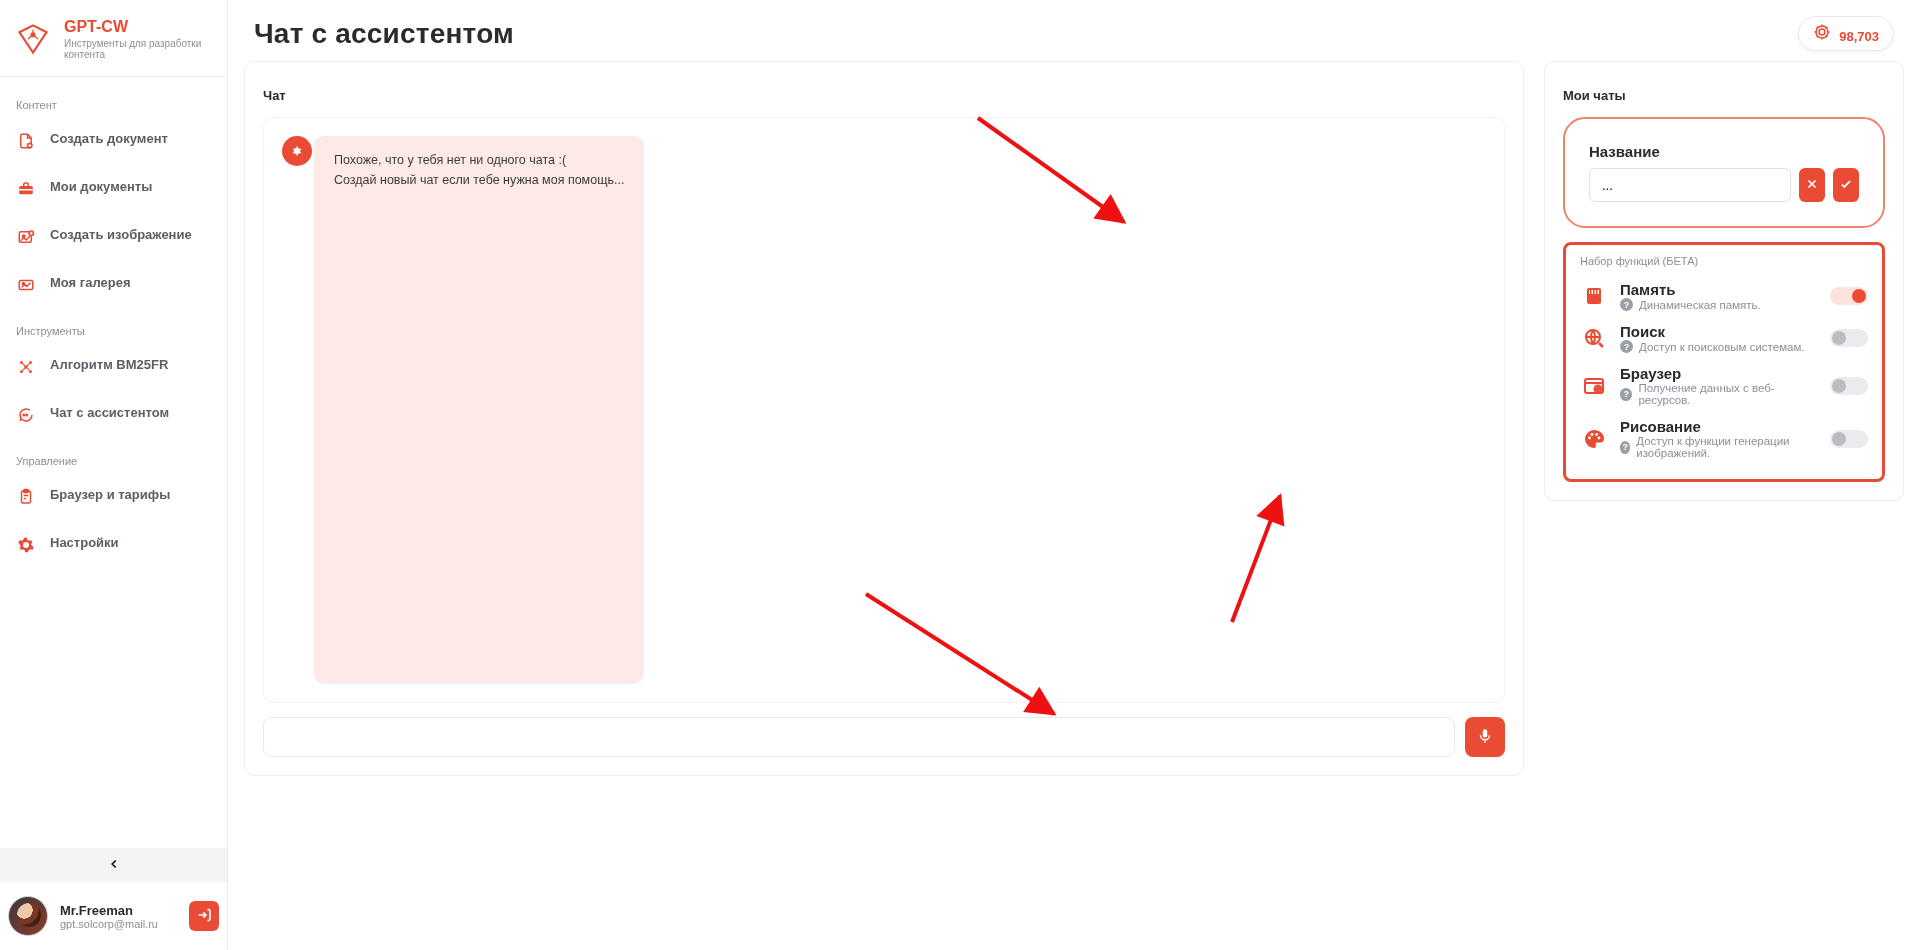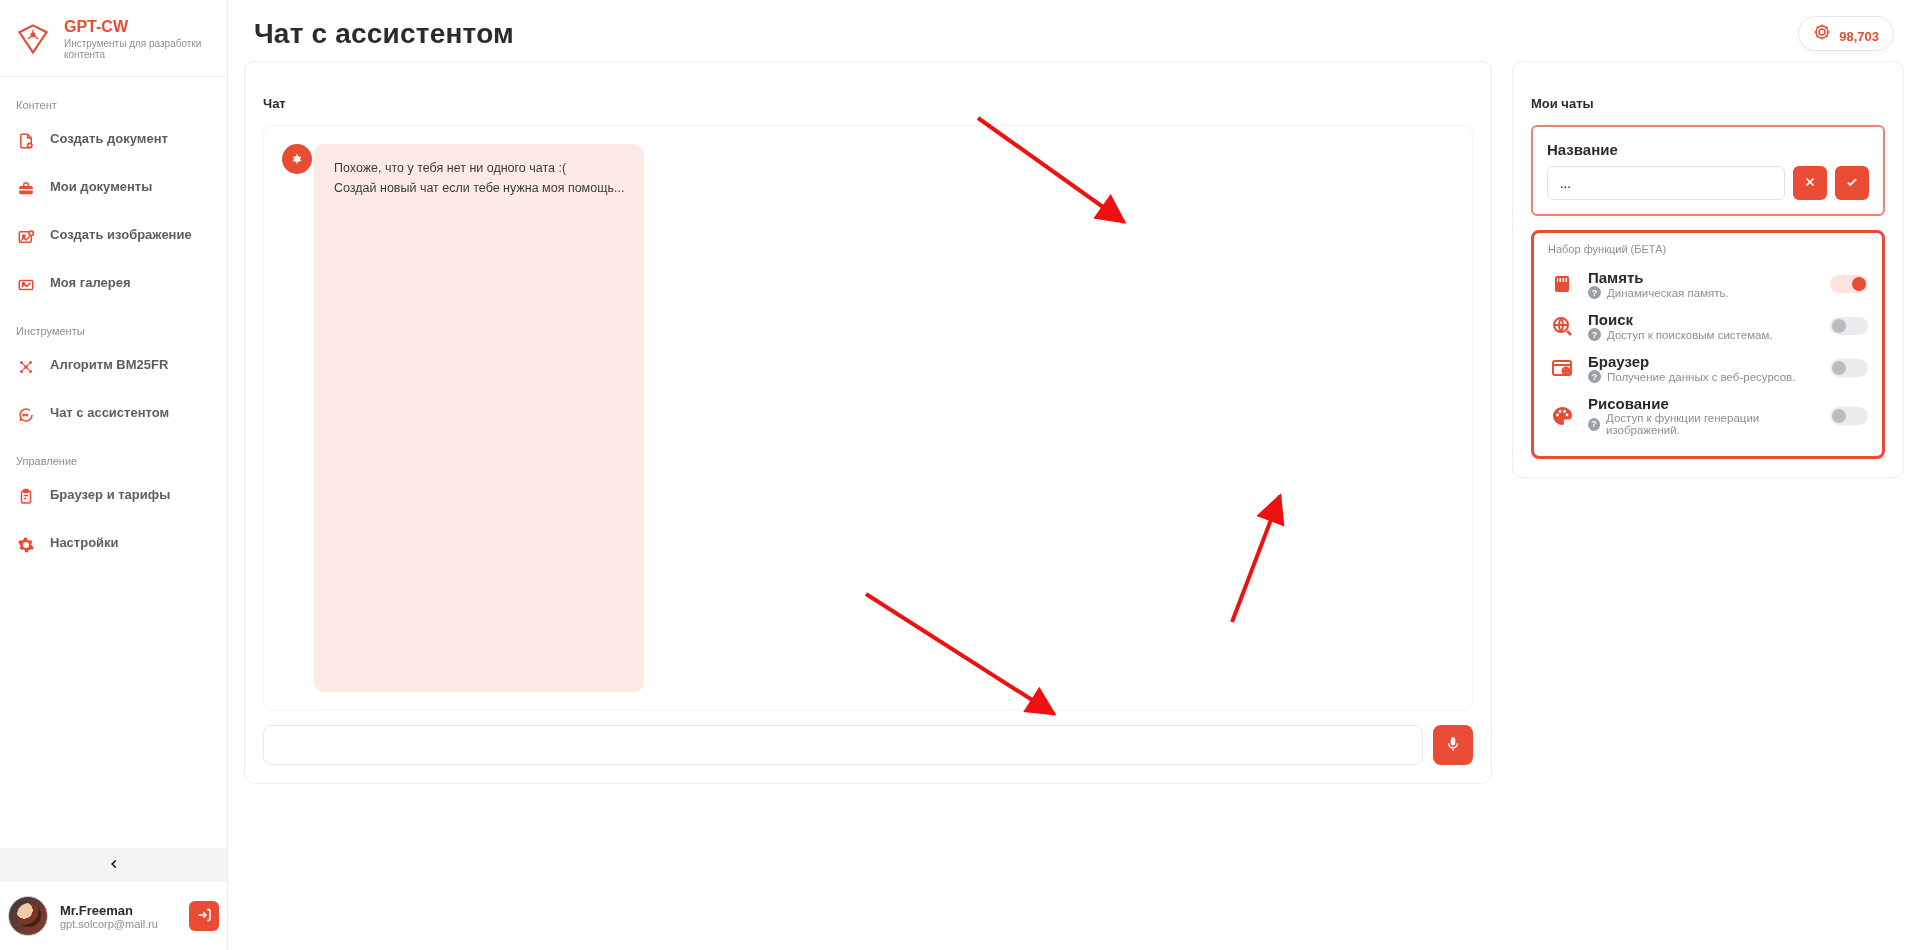--- a/index.html
+++ b/index.html
@@ -36,32 +36,32 @@
   .user-name{font-weight:700}
   .user-email{font-size:11px;color:var(--grey)}
   .logout-btn{margin-left:auto;width:30px;height:30px;border-radius:6px;background:var(--red);color:#fff;display:flex;align-items:center;justify-content:center;cursor:pointer}
   
   .page-head{display:flex;align-items:center;justify-content:space-between;padding:16px 10px 10px 10px}
   .page-title{font-size:28px;font-weight:800;letter-spacing:.2px}
   .credits{display:flex;align-items:flex-end;gap:8px;background:#fff;border:1px solid #e6e8ea;padding:6px 14px;border-radius:22px;font-weight:700;color:var(--red);box-shadow:0 2px 4px rgba(0,0,0,.04)}
   
   .columns{display:flex;gap:20px;align-items:flex-start}
   .col-left{flex:1;min-width:0}
-  .col-right{width:392px}
+  .col-right{width:360px}
   .card{background:#fff;border:1px solid var(--border);border-radius:10px;padding:18px}
-  .card-h{font-weight:800;margin:16px 0 14px 0}
+  .card-h{font-weight:800;margin:8px 0 14px 0}
   
   .chat-body{background:#fff;border:1px solid #f3f3f3;border-radius:10px;min-height:586px;padding:18px;display:flex;gap:2px}
   .bot-badge{width:30px;height:30px;border-radius:50%;background:var(--red);display:flex;align-items:center;justify-content:center;color:#fff;flex:none}
   .bubble{background:var(--pink);border-radius:10px;padding:14px 20px;max-width:340px;line-height:1.6;color:#3b3b3b;font-size:12.5px}
   .input-row{display:flex;gap:10px;margin-top:14px}
   .msg-input{flex:1;height:40px;border:1px solid #e7e9eb;border-radius:8px;padding:0 14px;font-size:13px;color:#333;outline:none;background:#fff}
   .mic-btn{width:40px;height:40px;border-radius:8px;background:var(--red);display:flex;align-items:center;justify-content:center;color:#fff;cursor:pointer}
   
-  .name-box{border:2px solid #f0836f;border-radius:6px;padding:14px}
+  .name-box{border:2px solid #f0836f;border-radius:22px;padding:24px}
   .name-label{font-size:15px;font-weight:700;margin-bottom:8px}
   .name-row{display:flex;gap:8px;align-items:center}
   .name-input{flex:1;height:34px;border:1px solid #e0e2e4;border-radius:6px;padding:0 12px;font-size:13px;outline:none}
   .icon-btn{width:34px;height:34px;border-radius:6px;color:#fff;display:flex;align-items:center;justify-content:center;cursor:pointer}
   .btn-cancel{background:var(--red)}
   .btn-ok{background:var(--red)}
   .func-box{margin-top:14px;border:3px solid var(--red);border-radius:8px;padding:10px 12px 14px 12px}
   .func-title{font-size:11px;color:var(--grey);margin:0 0 8px 2px}
   .func{display:flex;align-items:center;gap:12px;padding:6px 2px}
   .func-ico{width:28px;height:28px;color:var(--red);display:flex;align-items:center;justify-content:center;flex:none}

